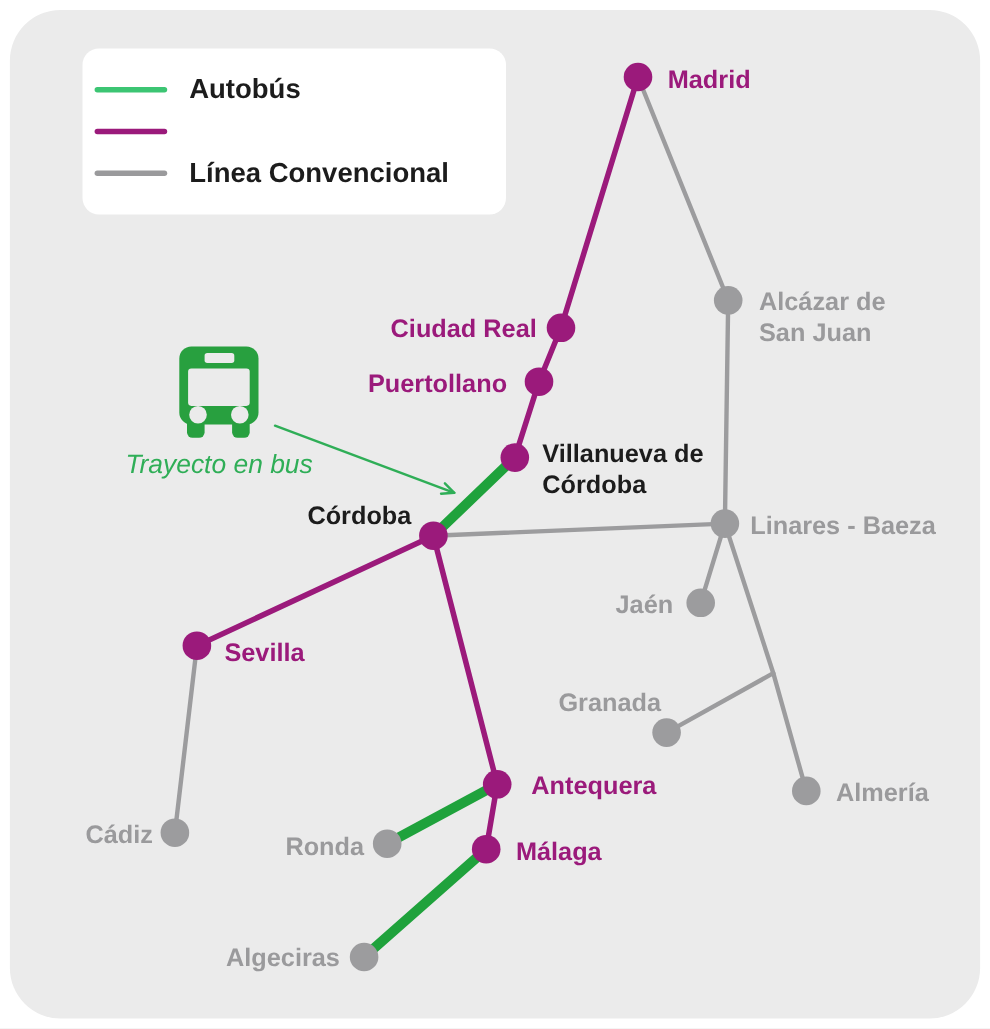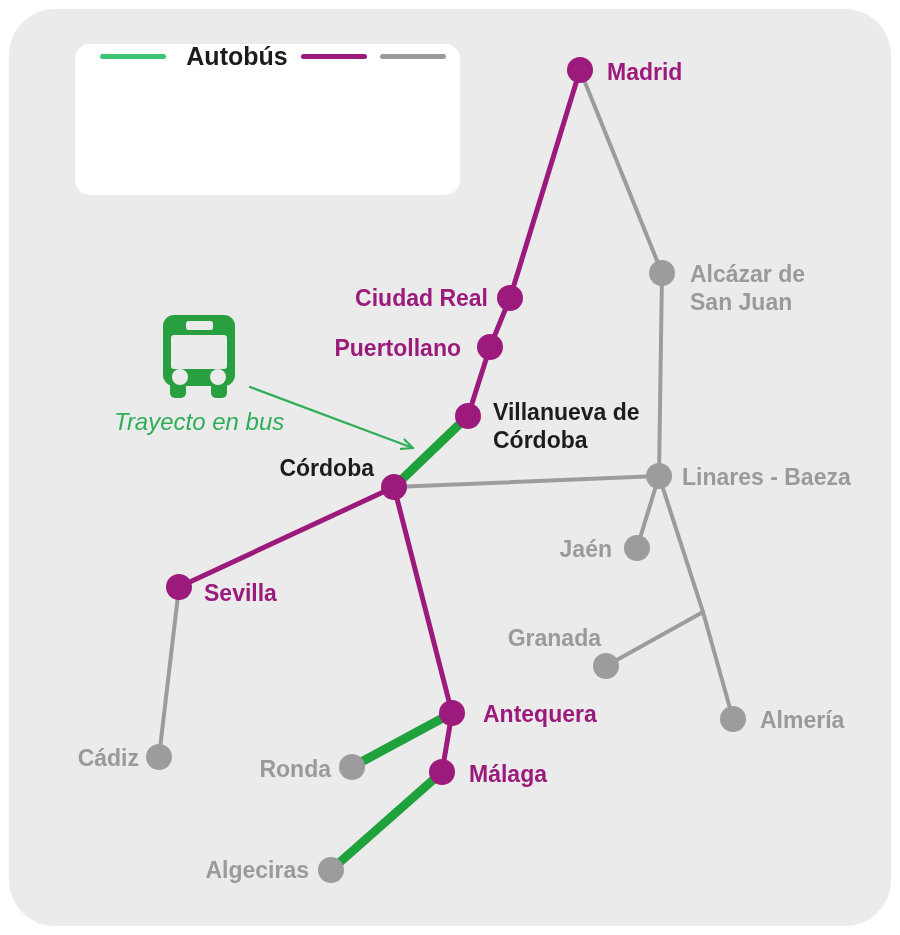--- a/index.html
+++ b/index.html
@@ -20,21 +20,21 @@
   .annotation-text{
     font-size:24px;font-style:italic;font-weight:500;
     fill:var(--arrow,#2fae57);
   }
   .annotation-arrow{
     stroke:var(--arrow,#2fae57);stroke-width:2.2;stroke-linecap:round;
   }
   .legend{
     position:absolute;left:75px;top:44px;width:385px;height:151px;
     background:var(--panel,#ffffff);border-radius:15px;
-    display:flex;flex-direction:row;justify-content:center;
+    display:flex;flex-direction:column;justify-content:center;
     padding-left:11px;box-sizing:border-box;gap:13px;
   }
   .legend-row{display:flex;align-items:center;height:25px;}
   .legend-swatch{
     width:66px;height:5px;border-radius:3px;flex:0 0 auto;
   }
   .legend-label{
     margin-left:20px;font-size:25px;font-weight:700;
     color:var(--ink,#1c1c1c);line-height:1;white-space:nowrap;
   }
@@ -129,16 +129,17 @@
   <div class="legend">
     <div class="legend-row">
       <span class="legend-swatch" style="background: rgb(60, 197, 115);"></span>
       <span class="legend-label">Autobús</span>
     </div>
     <div class="legend-row">
       <span class="legend-swatch" style="background: rgb(155, 26, 123);"></span>
     </div>
     <div class="legend-row">
       <span class="legend-swatch" style="background: rgb(154, 154, 156);"></span>
+      <span class="legend-label">Línea Convencional</span>
     </div>
   </div>
 
 </div>
 
 </body></html>

